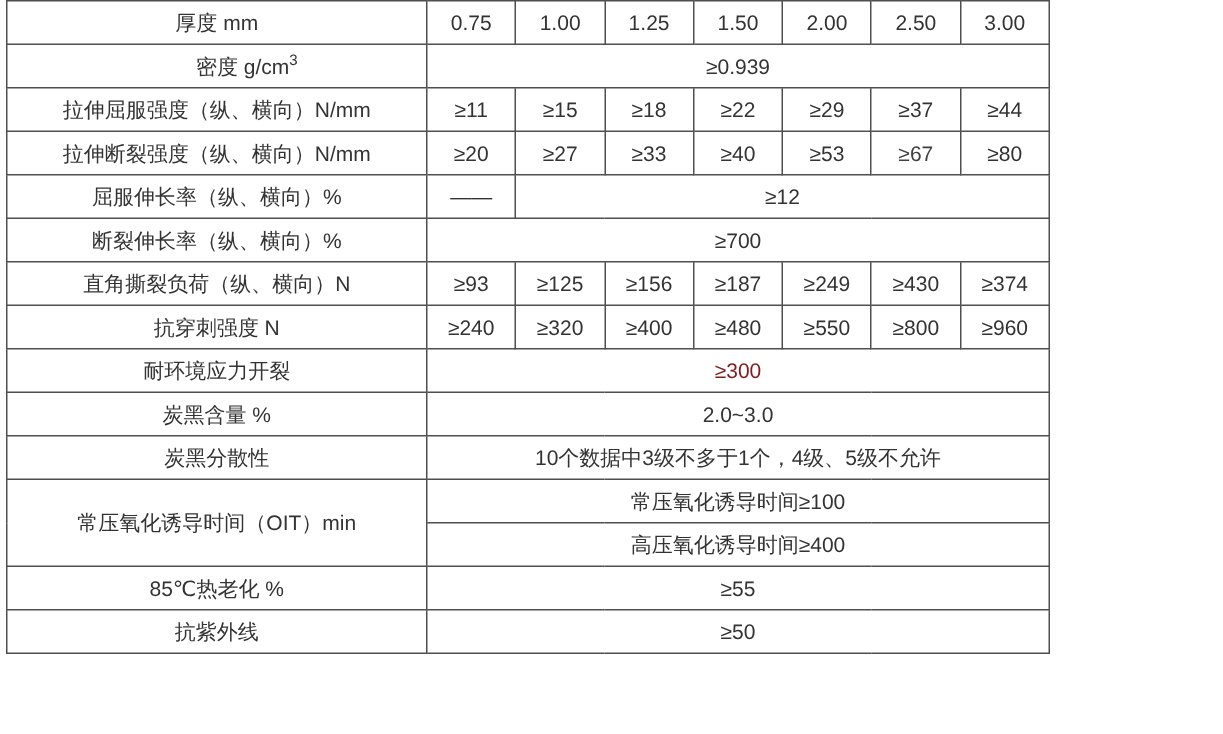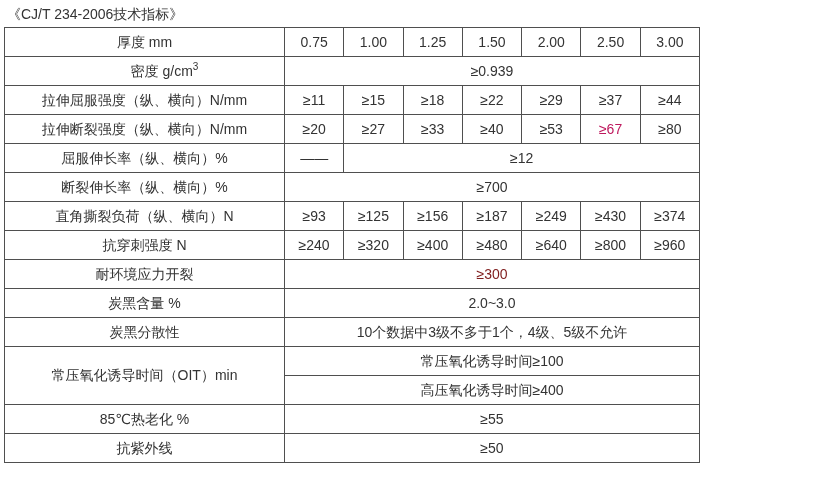--- a/index.html
+++ b/index.html
@@ -44,21 +44,20 @@
   }
   td sup {
     font-size: 10px;
     line-height: 0;
   }
 </style>
 </head>
 <body>
 
 <div class="page">
-  <div class="page-title" style="color: rgb(51, 51, 51);">《CJ/T 234-2006技术指标》</div>
 
   <table class="spec-table">
     <colgroup>
       <col class="label-col">
       <col>
         <col>
         <col>
         <col>
         <col>
         <col>
@@ -89,21 +88,21 @@
           <td style="border-color: rgb(79, 79, 79); color: rgb(51, 51, 51);">≥37</td>
           <td style="border-color: rgb(79, 79, 79); color: rgb(51, 51, 51);">≥44</td>
         </tr>
         <tr>
           <td style="border-color: rgb(79, 79, 79); color: rgb(51, 51, 51);"><span>拉伸断裂强度（纵、横向）N/mm</span></td>
           <td style="border-color: rgb(79, 79, 79); color: rgb(51, 51, 51);">≥20</td>
           <td style="border-color: rgb(79, 79, 79); color: rgb(51, 51, 51);">≥27</td>
           <td style="border-color: rgb(79, 79, 79); color: rgb(51, 51, 51);">≥33</td>
           <td style="border-color: rgb(79, 79, 79); color: rgb(51, 51, 51);">≥40</td>
           <td style="border-color: rgb(79, 79, 79); color: rgb(51, 51, 51);">≥53</td>
-          <td style="border-color: rgb(79, 79, 79); color: #be185d;">≥67</td>
+          <td style="border-color: rgb(79, 79, 79); color: #404040;">≥67</td>
           <td style="border-color: rgb(79, 79, 79); color: rgb(51, 51, 51);">≥80</td>
         </tr>
         <tr>
           <td style="border-color: rgb(79, 79, 79); color: rgb(51, 51, 51);"><span>屈服伸长率（纵、横向）%</span></td>
           <td style="border-color: rgb(79, 79, 79); color: rgb(51, 51, 51);">——</td>
           <td colspan="6" style="border-color: rgb(79, 79, 79); color: rgb(51, 51, 51);">≥12</td>
         </tr>
         <tr>
           <td style="border-color: rgb(79, 79, 79); color: rgb(51, 51, 51);"><span>断裂伸长率（纵、横向）%</span></td>
           <td colspan="7" style="border-color: rgb(79, 79, 79); color: rgb(51, 51, 51);">≥700</td>
@@ -117,21 +116,21 @@
           <td style="border-color: rgb(79, 79, 79); color: rgb(51, 51, 51);">≥249</td>
           <td style="border-color: rgb(79, 79, 79); color: rgb(51, 51, 51);">≥430</td>
           <td style="border-color: rgb(79, 79, 79); color: rgb(51, 51, 51);">≥374</td>
         </tr>
         <tr>
           <td style="border-color: rgb(79, 79, 79); color: rgb(51, 51, 51);"><span>抗穿刺强度 N</span></td>
           <td style="border-color: rgb(79, 79, 79); color: rgb(51, 51, 51);">≥240</td>
           <td style="border-color: rgb(79, 79, 79); color: rgb(51, 51, 51);">≥320</td>
           <td style="border-color: rgb(79, 79, 79); color: rgb(51, 51, 51);">≥400</td>
           <td style="border-color: rgb(79, 79, 79); color: rgb(51, 51, 51);">≥480</td>
-          <td style="border-color: rgb(79, 79, 79); color: rgb(51, 51, 51);">≥640</td>
+          <td style="border-color: rgb(79, 79, 79); color: rgb(51, 51, 51);">≥550</td>
           <td style="border-color: rgb(79, 79, 79); color: rgb(51, 51, 51);">≥800</td>
           <td style="border-color: rgb(79, 79, 79); color: rgb(51, 51, 51);">≥960</td>
         </tr>
         <tr>
           <td style="border-color: rgb(79, 79, 79); color: rgb(51, 51, 51);"><span>耐环境应力开裂</span></td>
           <td colspan="7" style="border-color: rgb(79, 79, 79); color: #7f1d1d;">≥300</td>
         </tr>
         <tr>
           <td style="border-color: rgb(79, 79, 79); color: rgb(51, 51, 51);"><span>炭黑含量 %</span></td>
           <td colspan="7" style="border-color: rgb(79, 79, 79); color: rgb(51, 51, 51);">2.0~3.0</td>

